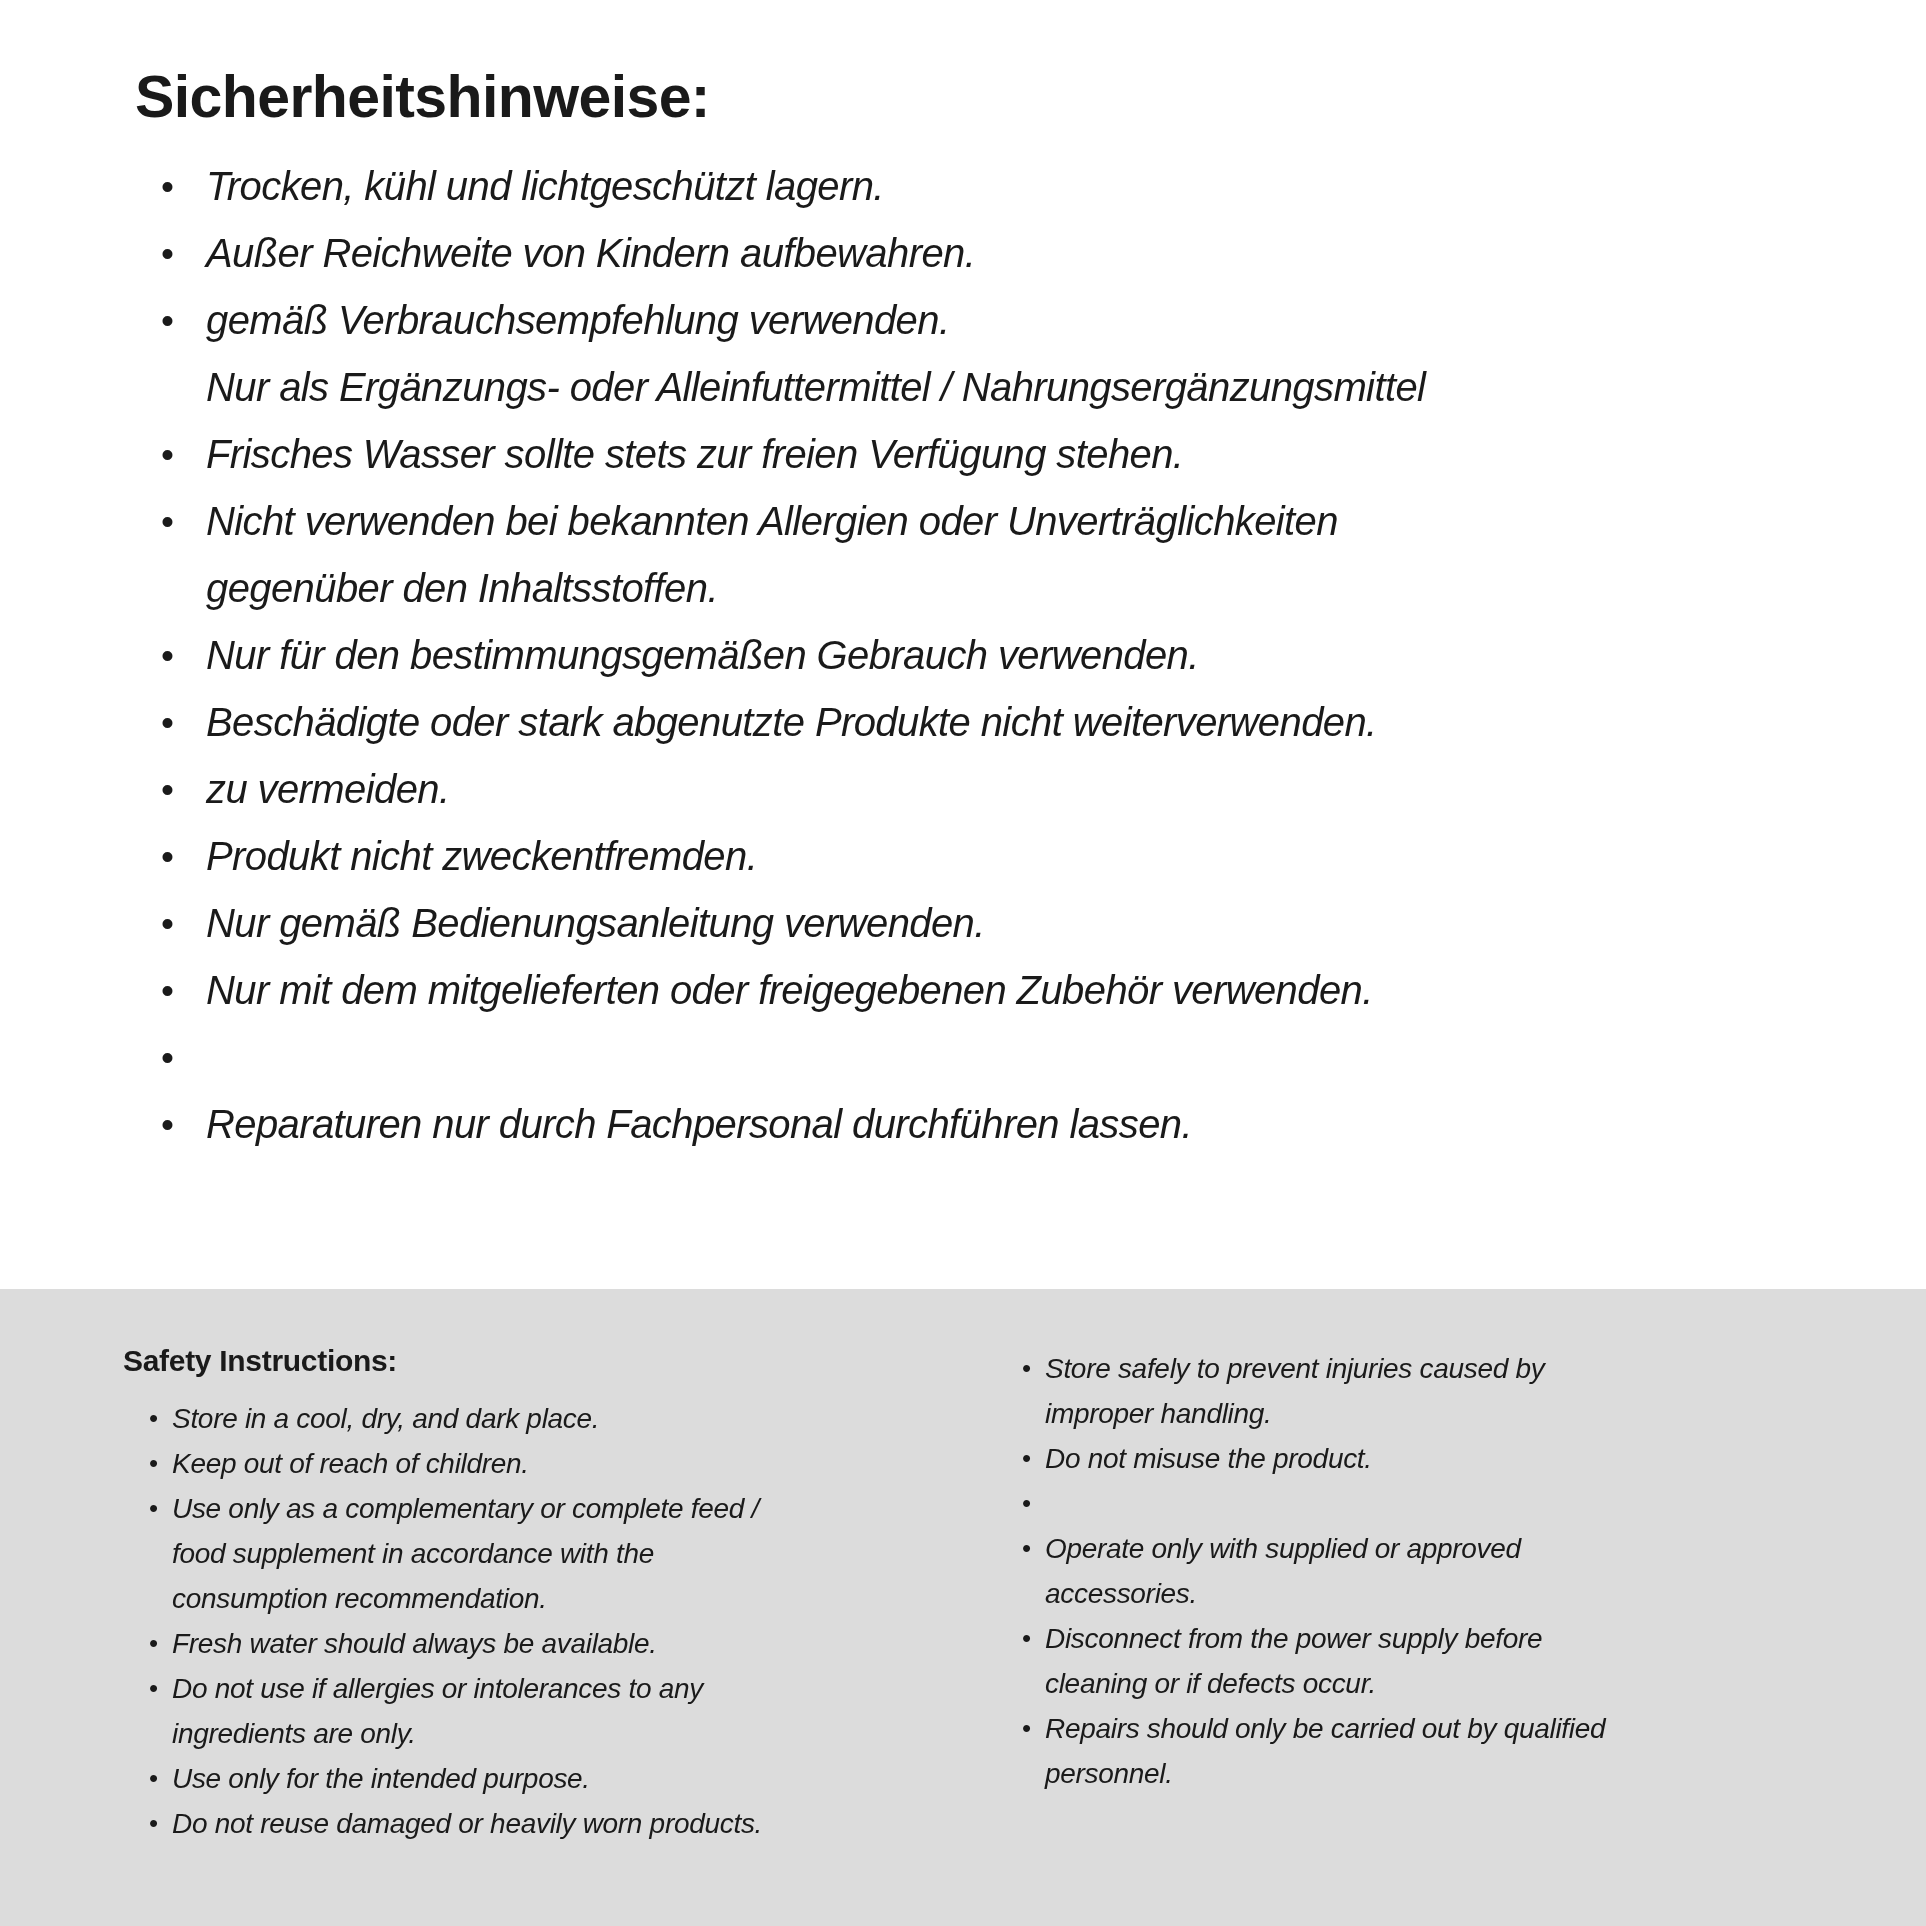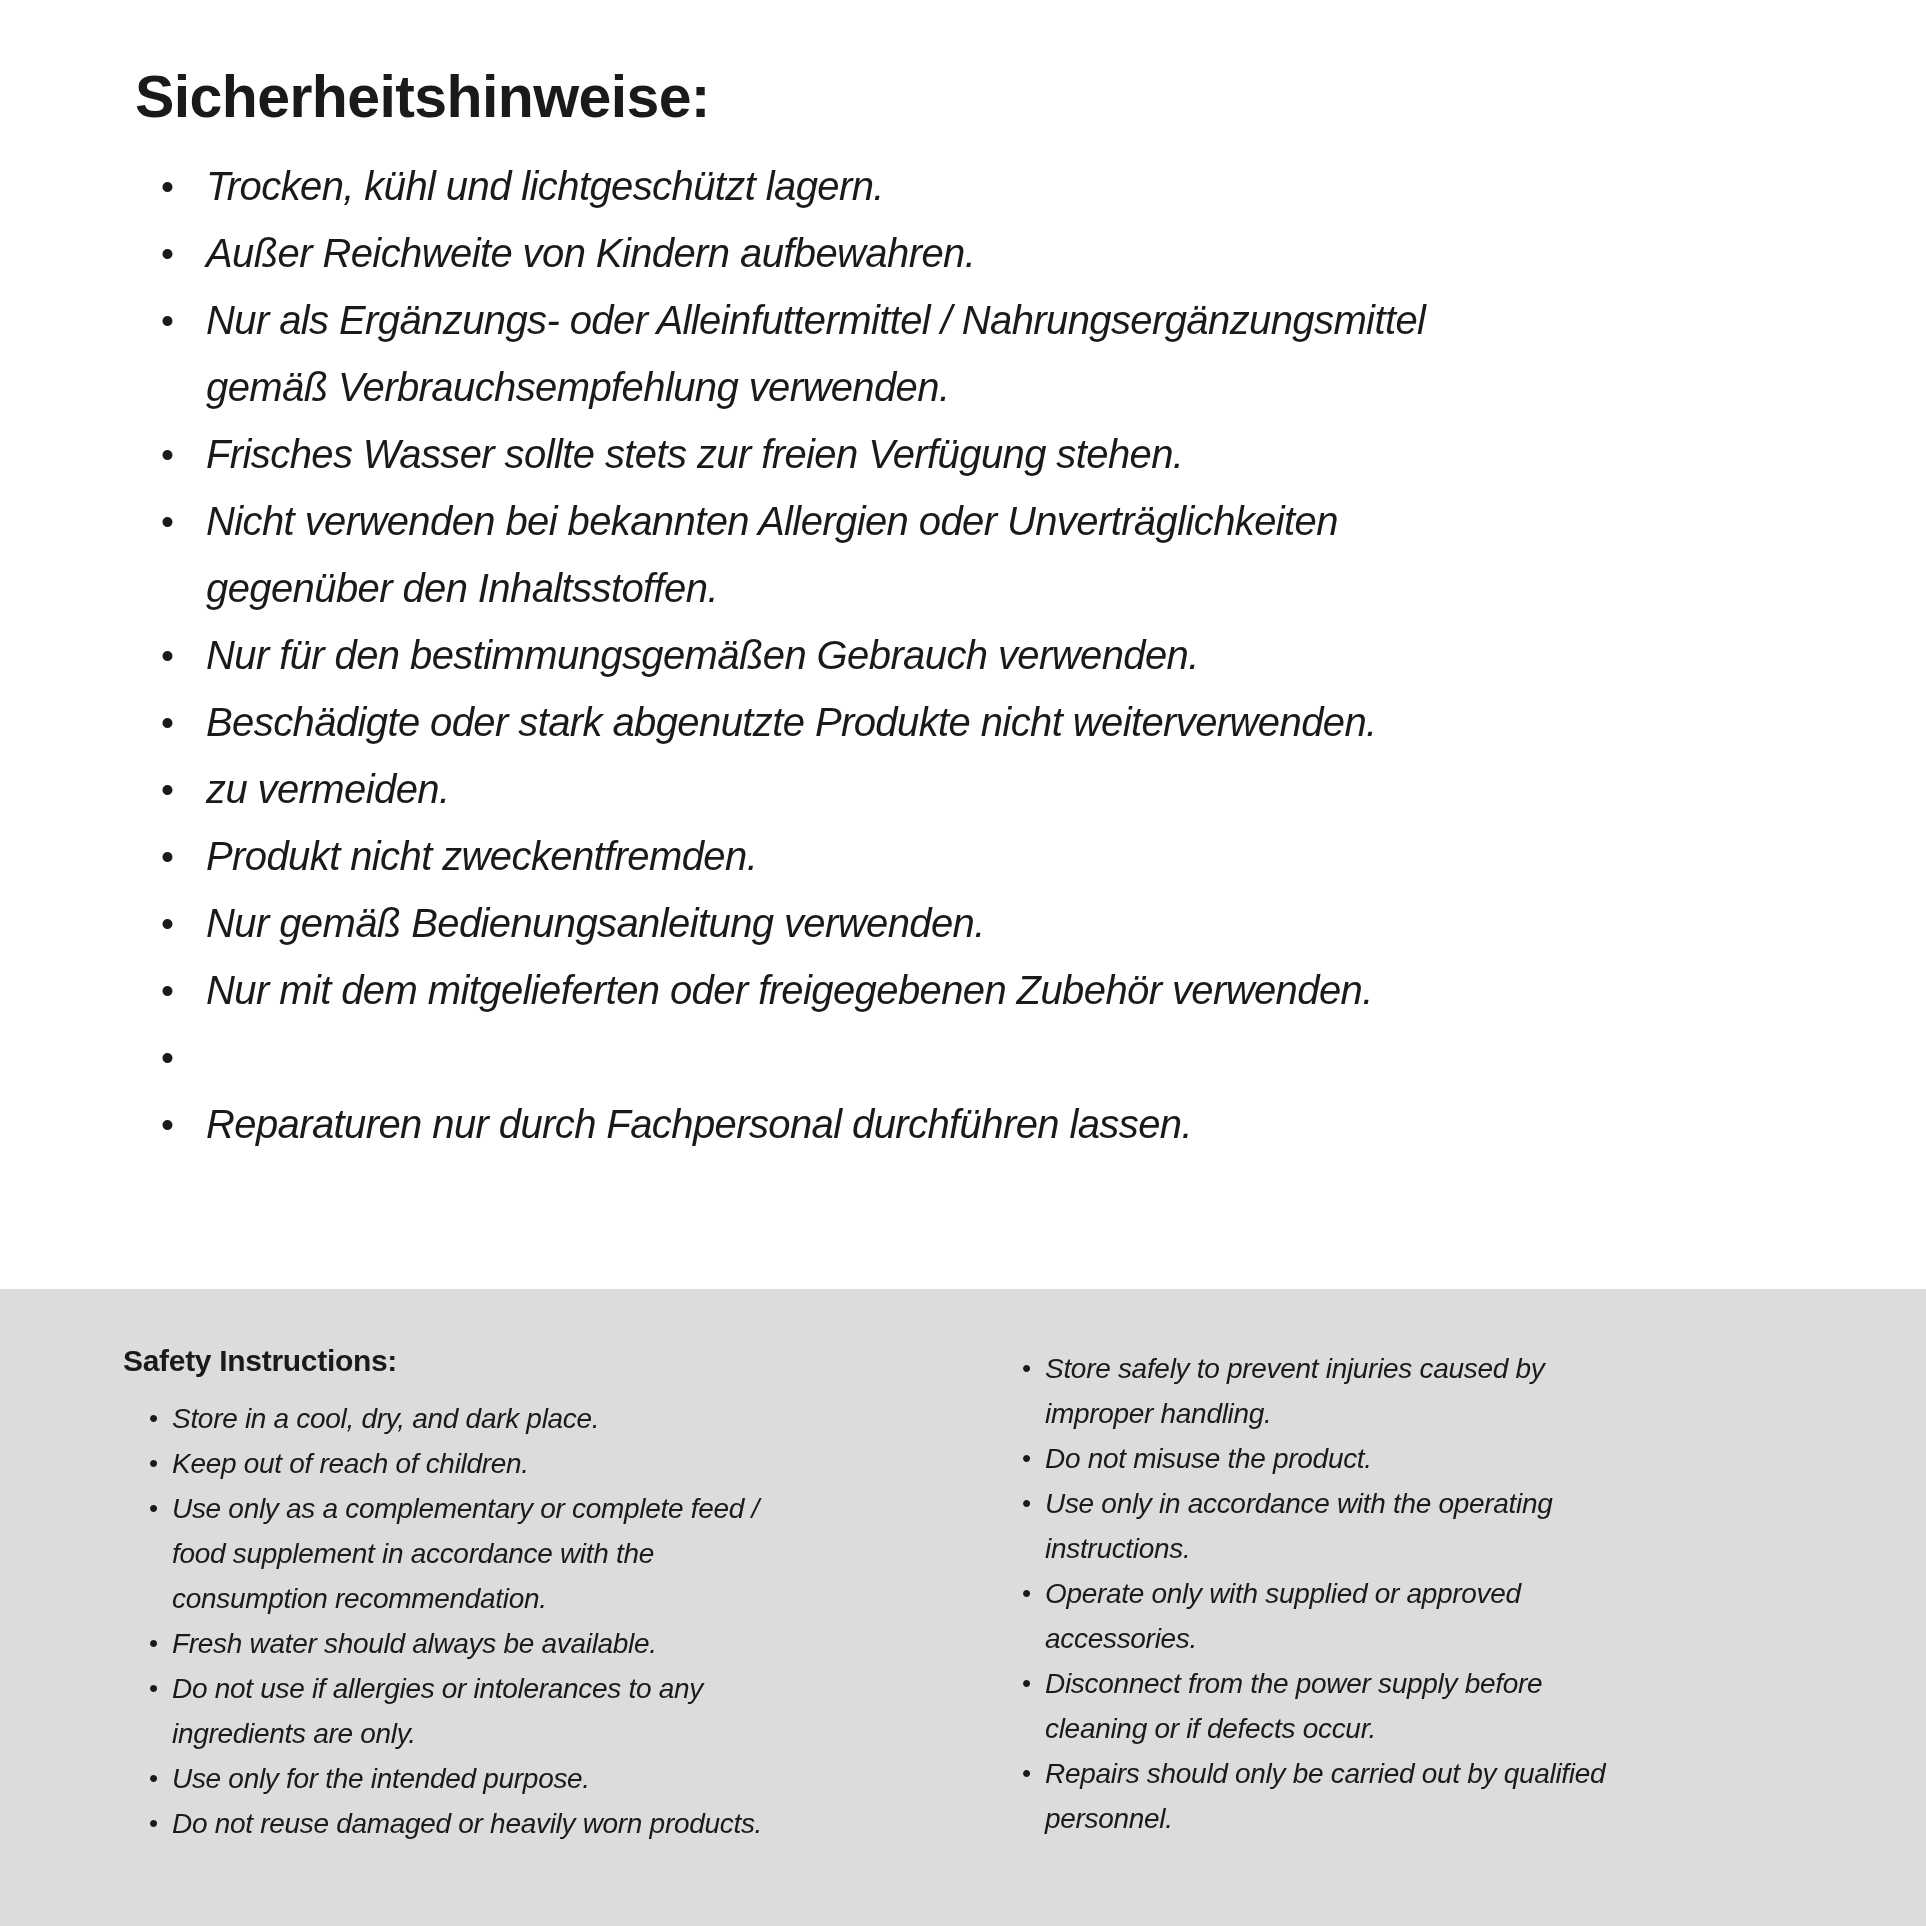--- a/index.html
+++ b/index.html
@@ -59,22 +59,22 @@
     </div>
     <div class="item">
       <span class="dot">•</span>
       <div class="lines">
           <div class="line">Außer Reichweite von Kindern aufbewahren.</div>
         </div>
     </div>
     <div class="item">
       <span class="dot">•</span>
       <div class="lines">
+        <div class="line">gemäß Verbrauchsempfehlung verwenden.</div>
         <div class="line">Nur als Ergänzungs- oder Alleinfuttermittel / Nahrungsergänzungsmittel</div>
-        <div class="line">gemäß Verbrauchsempfehlung verwenden.</div>
       </div>
     </div>
     <div class="item">
       <span class="dot">•</span>
       <div class="lines">
           <div class="line">Frisches Wasser sollte stets zur freien Verfügung stehen.</div>
         </div>
     </div>
     <div class="item">
       <span class="dot">•</span>
@@ -191,24 +191,20 @@
       </div>
     </div>
     <div class="item">
       <span class="dot">•</span>
       <div class="lines">
           <div class="line">Do not misuse the product.</div>
         </div>
     </div>
     <div class="item">
       <span class="dot">•</span>
-      <div class="lines">
-        <div class="line">Use only in accordance with the operating</div>
-        <div class="line">instructions.</div>
-      </div>
     </div>
     <div class="item">
       <span class="dot">•</span>
       <div class="lines">
         <div class="line">Operate only with supplied or approved</div>
         <div class="line">accessories.</div>
       </div>
     </div>
     <div class="item">
       <span class="dot">•</span>

